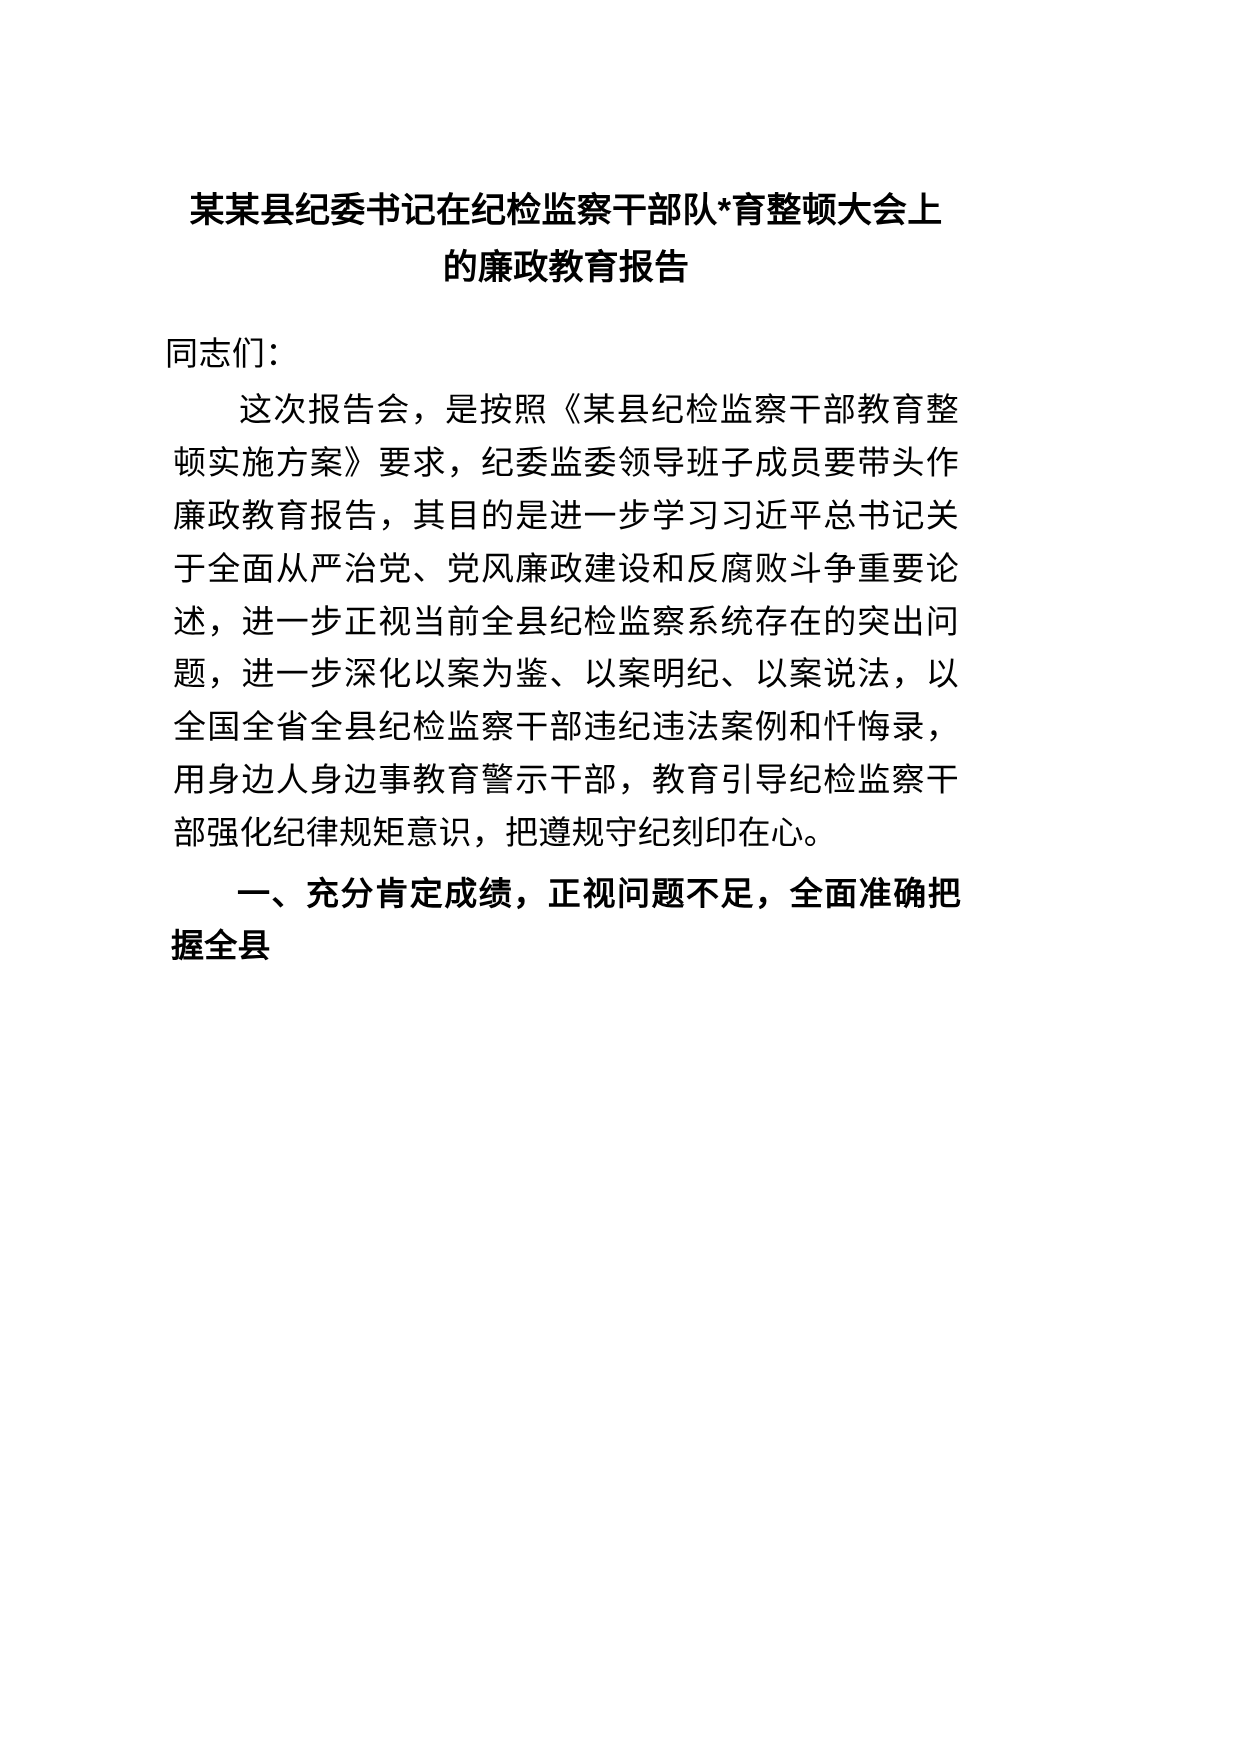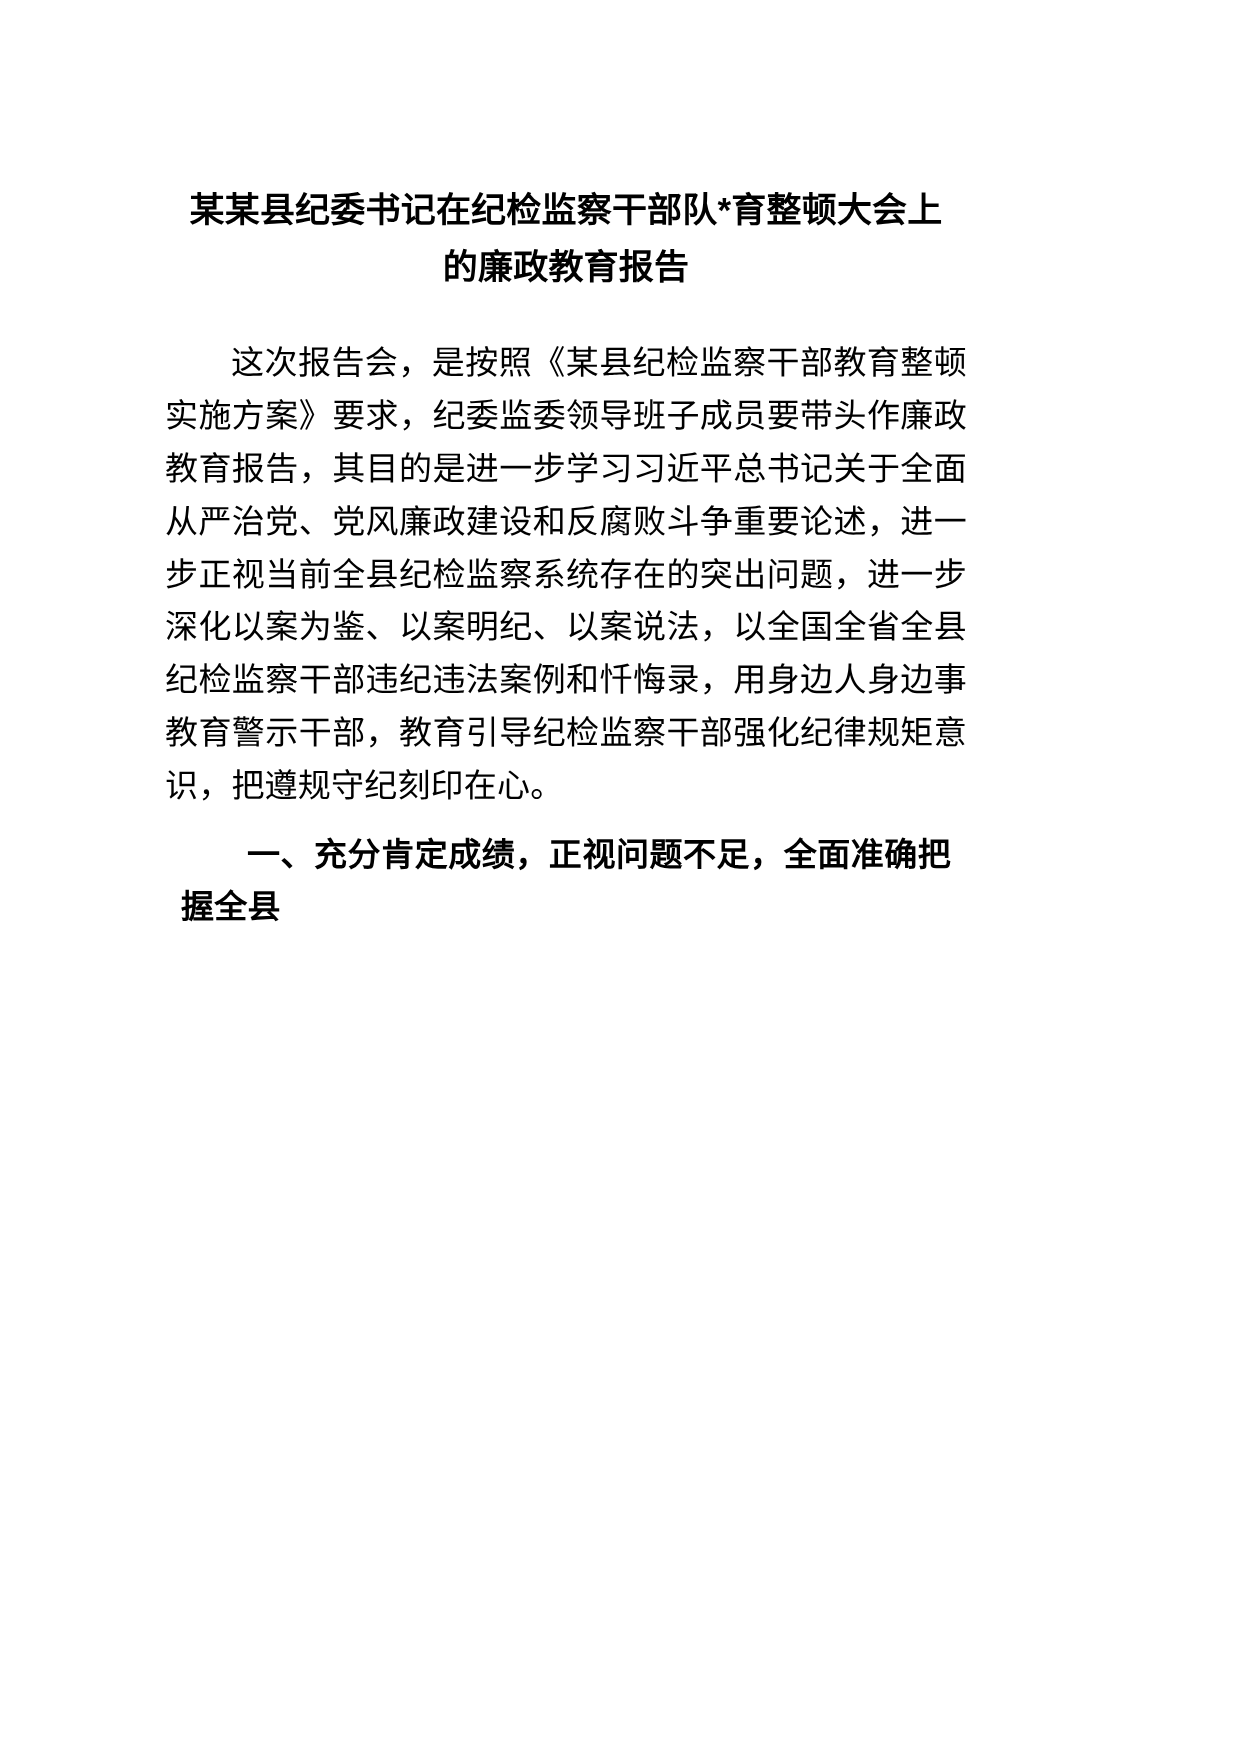--- a/index.html
+++ b/index.html
@@ -34,44 +34,45 @@
   }
   .salutation {
     font-size: 33px;
     line-height: 1.0;
     margin: 0 0 14px 0;
     letter-spacing: 0.4px;
   }
   .body-par {
     font-size: 33px;
     line-height: 1.60;
-    margin: 0;
+    margin: 8px;
     text-indent: 2em;
     text-align: justify;
     text-justify: inter-ideograph;
     letter-spacing: 0.2px;
   }
   .section-heading {
     font-size: 33px;
     font-weight: bold;
     line-height: 1.60;
-    margin: 16px;
+    margin: 6px;
     text-indent: 2em;
     text-align: justify;
     text-justify: inter-ideograph;
     letter-spacing: 0.2px;
   }
 </style>
 </head>
 <body>
 
 <div class="page">
 
   <h1 class="doc-title">某某县纪委书记在纪检监察干部队*育整顿大会上的廉政教育报告</h1>
 
+  <p class="salutation">同志们：</p>
 
   <p class="body-par">这次报告会，是按照《某县纪检监察干部教育整顿实施方案》要求，纪委监委领导班子成员要带头作廉政教育报告，其目的是进一步学习习近平总书记关于全面从严治党、党风廉政建设和反腐败斗争重要论述，进一步正视当前全县纪检监察系统存在的突出问题，进一步深化以案为鉴、以案明纪、以案说法，以全国全省全县纪检监察干部违纪违法案例和忏悔录，用身边人身边事教育警示干部，教育引导纪检监察干部强化纪律规矩意识，把遵规守纪刻印在心。</p>
 
 
 
   <p class="section-heading">一、充分肯定成绩，正视问题不足，全面准确把握全县</p>
 
 </div>
 
 </body></html>

